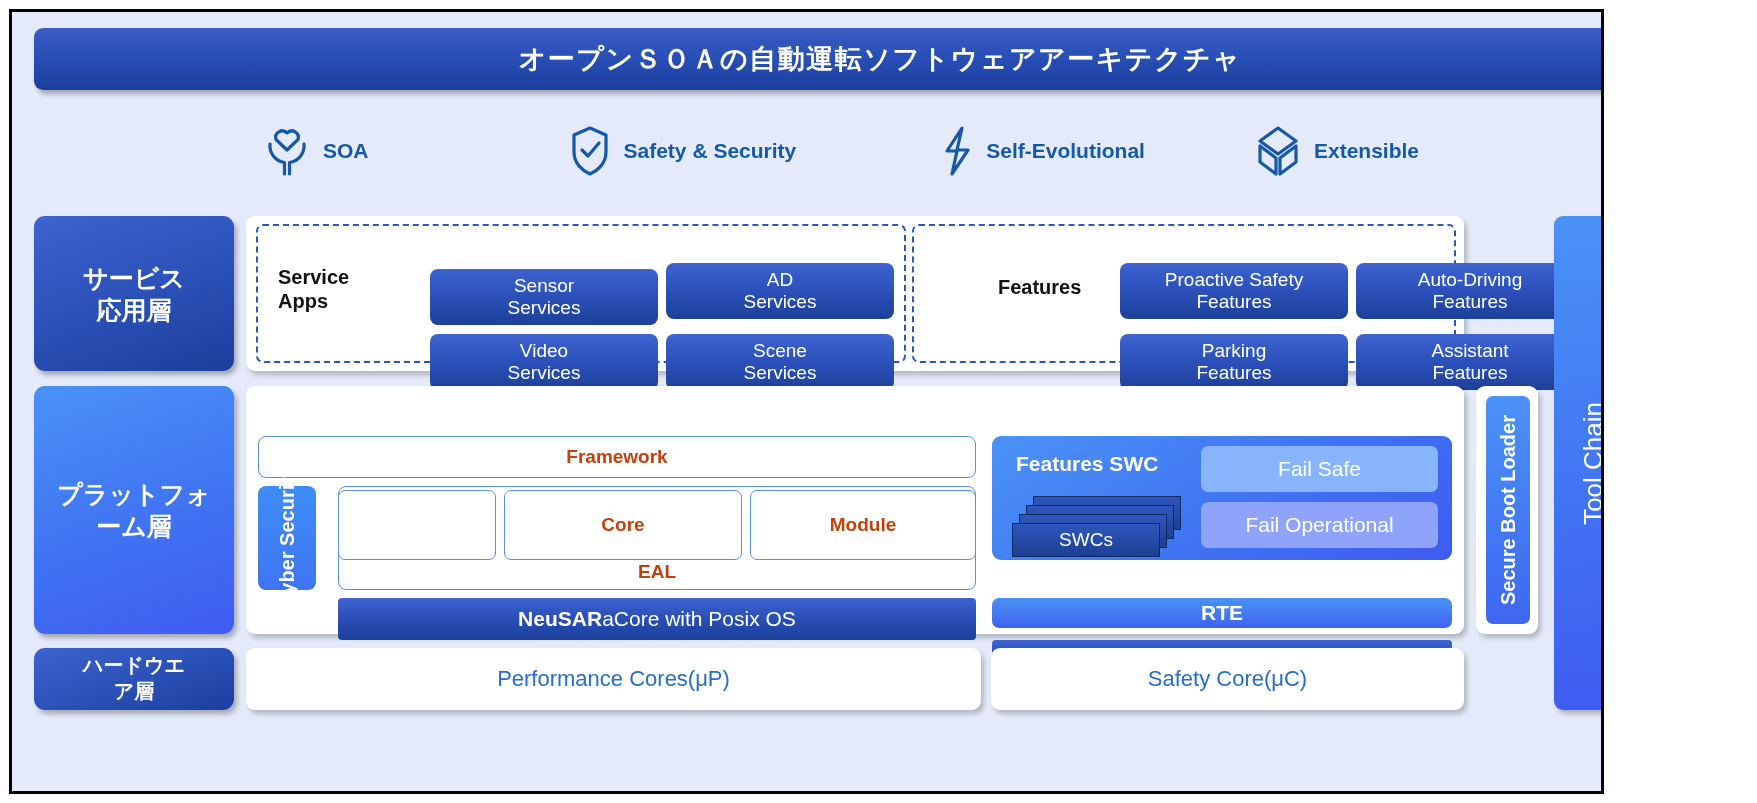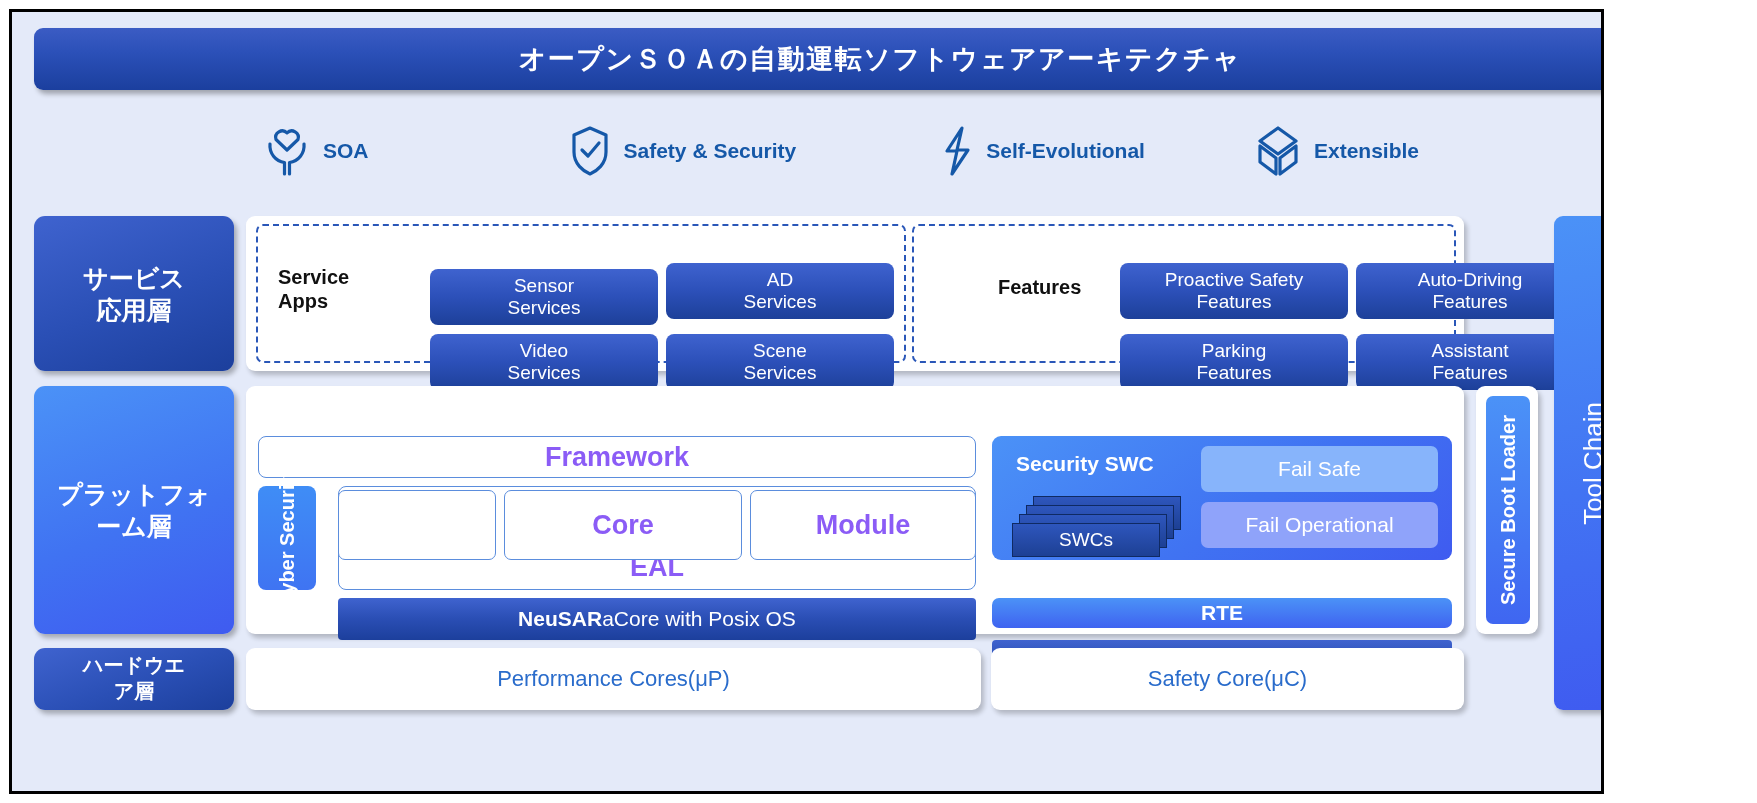--- a/index.html
+++ b/index.html
@@ -142,21 +142,21 @@
   .t-parking   { left: 1108px; top: 322px; width: 228px; height: 56px; }
   .t-assistant { left: 1344px; top: 322px; width: 228px; height: 56px; }
 
   
   .outline-box {
     position: absolute;
     border: 1.6px solid #5b8ddd;
     border-radius: 8px;
     background: #ffffff;
     display: flex; align-items: center; justify-content: center;
-    color: #8b5cf6; font-size: 27px; font-weight: bold;
+    color: #c2410c; font-size: 19px; font-weight: bold;
   }
   .b-framework { left: 246px; top: 424px; width: 718px; height: 42px; }
   .b-eal       { left: 326px; top: 474px; width: 638px; height: 104px;
                  align-items: flex-end; padding-bottom: 6px; }
   .b-empty     { left: 326px; top: 478px; width: 158px; height: 70px;
                  border-radius: 7px; }
   .b-core      { left: 492px; top: 478px; width: 238px; height: 70px;
                  border-radius: 7px; }
   .b-module    { left: 738px; top: 478px; width: 226px; height: 70px;
                  border-radius: 7px; }
@@ -423,21 +423,21 @@
     <div class="cyber">
       <span>Cyber Security</span>
     </div>
 
     <div class="osbar os-a">
       <b>NeuSAR</b>
         <span> aCore with Posix OS</span>
     </div>
 
     <div class="swc-panel"></div>
-    <div class="swc-title">Security SWC</div>
+    <div class="swc-title">Features SWC</div>
     <div class="swc-card swc-c1">SWCs</div>
     <div class="swc-card swc-c2">SWCs</div>
     <div class="swc-card swc-c3">SWCs</div>
     <div class="swc-card swc-c4">SWCs</div>
     <div class="fail-tile fail-safe">Fail Safe</div>
     <div class="fail-tile fail-op">Fail Operational</div>
 
     <div class="rte-bar">RTE</div>
 
     <div class="osbar os-c">

